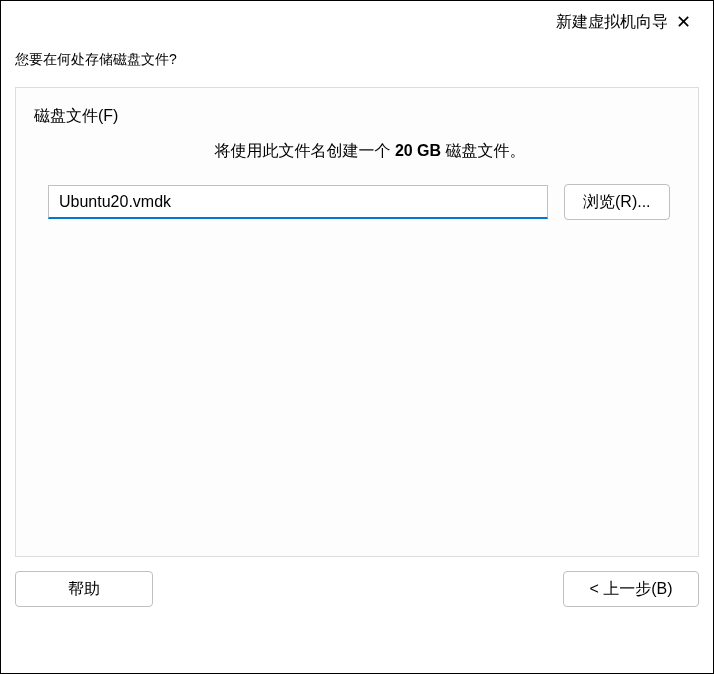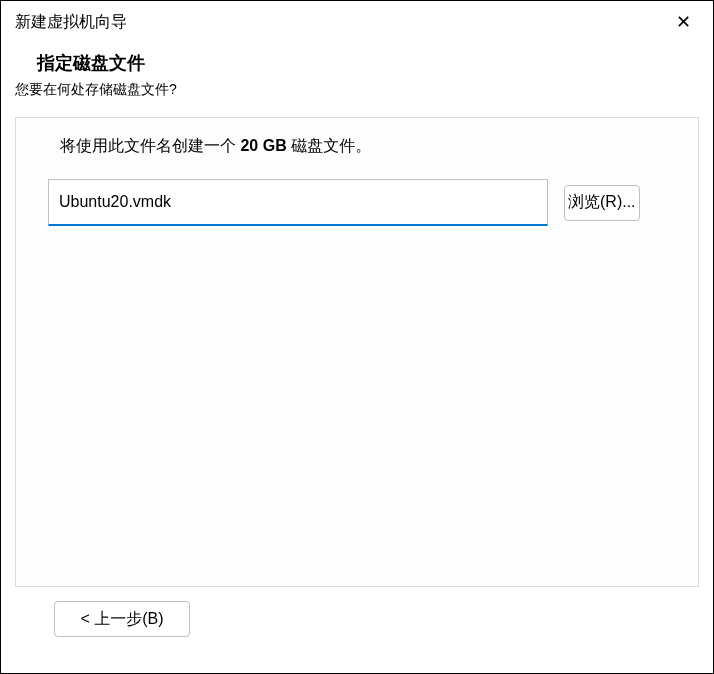--- a/index.html
+++ b/index.html
@@ -10,21 +10,21 @@
     body {
       font-family: "Microsoft YaHei", "SimSun", sans-serif;
       background: #ffffff;
       width: 714px;
       height: 674px;
       overflow: hidden;
       border: 1px solid #000;
     }
     .titlebar {
       display: flex;
-      justify-content: space-between;
+      justify-content: flex-end;
       align-items: center;
       padding: 8px 14px 6px 14px;
       height: 40px;
     }
     .window-title {
       font-size: 16px;
     }
     .close-btn {
       font-size: 18px;
       font-weight: 300;
@@ -53,44 +53,45 @@
       padding: 18px 18px;
     }
     .section-label {
       font-size: 16px;
       margin-bottom: 14px;
     }
     .description-text {
       font-size: 16px;
       margin-left: 26px;
       margin-bottom: 22px;
+      text-align: center;
     }
     .bold-text {
       font-weight: bold;
     }
     .input-row {
       display: flex;
       gap: 16px;
       margin-left: 14px;
       align-items: center;
     }
     .file-input {
       flex: 1;
-      height: 47px;
+      height: 34px;
       padding: 4px 10px;
       font-size: 16px;
       border: 1px solid #c0c0c0;
       border-bottom: 2px solid #0078d4;
       outline: none;
       font-family: Arial, sans-serif;
       max-width: 500px;
     }
     .browse-btn {
       height: 36px;
-      padding: 0 3px;
+      padding: 0 18px;
       font-size: 16px;
       background: #ffffff;
       border: 1px solid #c0c0c0;
       border-radius: 4px;
       cursor: pointer;
       font-family: inherit;
     }
     .footer {
       display: flex;
       justify-content: space-between;
@@ -125,31 +126,34 @@
   </style>
 </head>
 <body>
 
 <div class="titlebar">
   <div class="window-title">新建虚拟机向导</div>
   <div class="close-btn">✕</div>
 </div>
 
 <div class="header-section">
-  <div class="header-title">指定磁盘文件</div>
   <div class="header-subtitle">您要在何处存储磁盘文件?</div>
 </div>
 
 <div class="content-panel">
+  <div class="section-label">磁盘文件(F)</div>
   <div class="description-text">
     <span>将使用此文件名创建一个 </span><span class="bold-text">20 GB</span><span> 磁盘文件。</span>
   </div>
   <div class="input-row">
     <input type="text" class="file-input" value="Ubuntu20.vmdk" style="">
     <button class="browse-btn">浏览(R)...</button>
   </div>
 </div>
 
 <div class="footer">
+  <div class="footer-left">
+    <button class="footer-btn help-btn">帮助</button>
+  </div>
   <div class="footer-right">
     <button class="footer-btn">&lt; 上一步(B)</button>
   </div>
 </div>
 
 </body></html>

